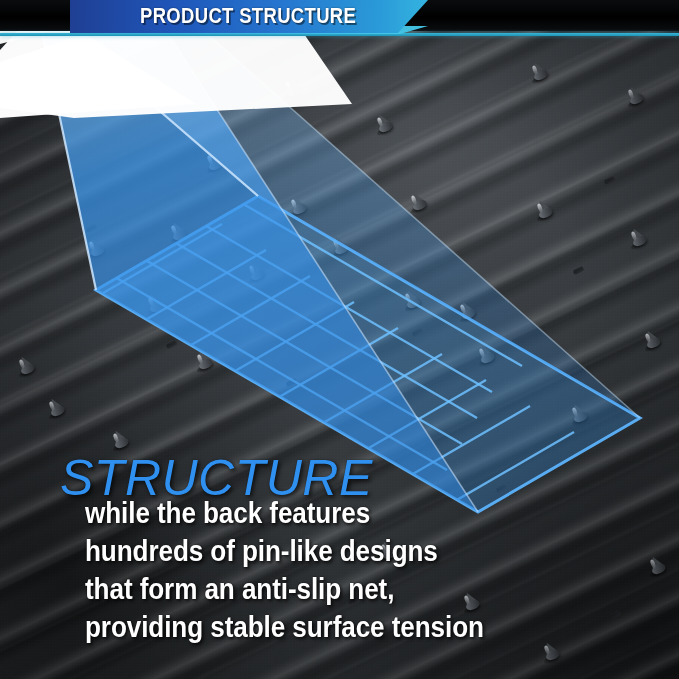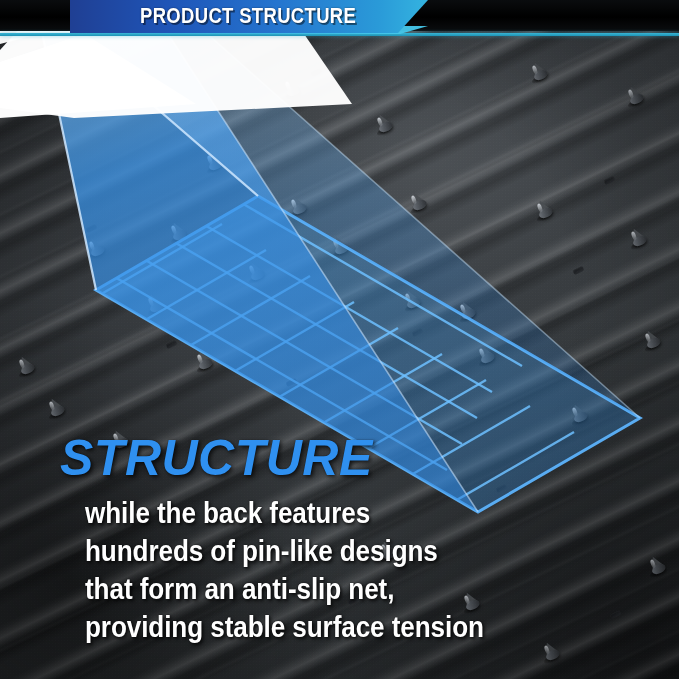--- a/index.html
+++ b/index.html
@@ -142,23 +142,23 @@
     letter-spacing:.4px;
     line-height:26px;
     transform:scaleX(.84);
     transform-origin:left center;
     white-space:nowrap;
     text-shadow:2px 2px 0 rgba(0,0,0,.45), 0 0 2px rgba(0,0,0,.5);
   }
 
   
   .headline{
-    position:absolute;left:60px;top:432px;
+    position:absolute;left:60px;top:452px;
     font-family:"Liberation Sans", sans-serif;
-    font-weight:bold;font-style:italic;
+    font-weight:normal;font-style:italic;
     font-size:50px;line-height:52px;
     letter-spacing:.5px;
     color:#2f90f0;
     text-shadow:2px 2px 4px rgba(0,0,0,.75), 0 0 1px rgba(0,0,0,.6);
     white-space:nowrap;
     text-align:center;
   }
   .bodycopy{
     position:absolute;left:57px;top:494px;
     width:440px;

